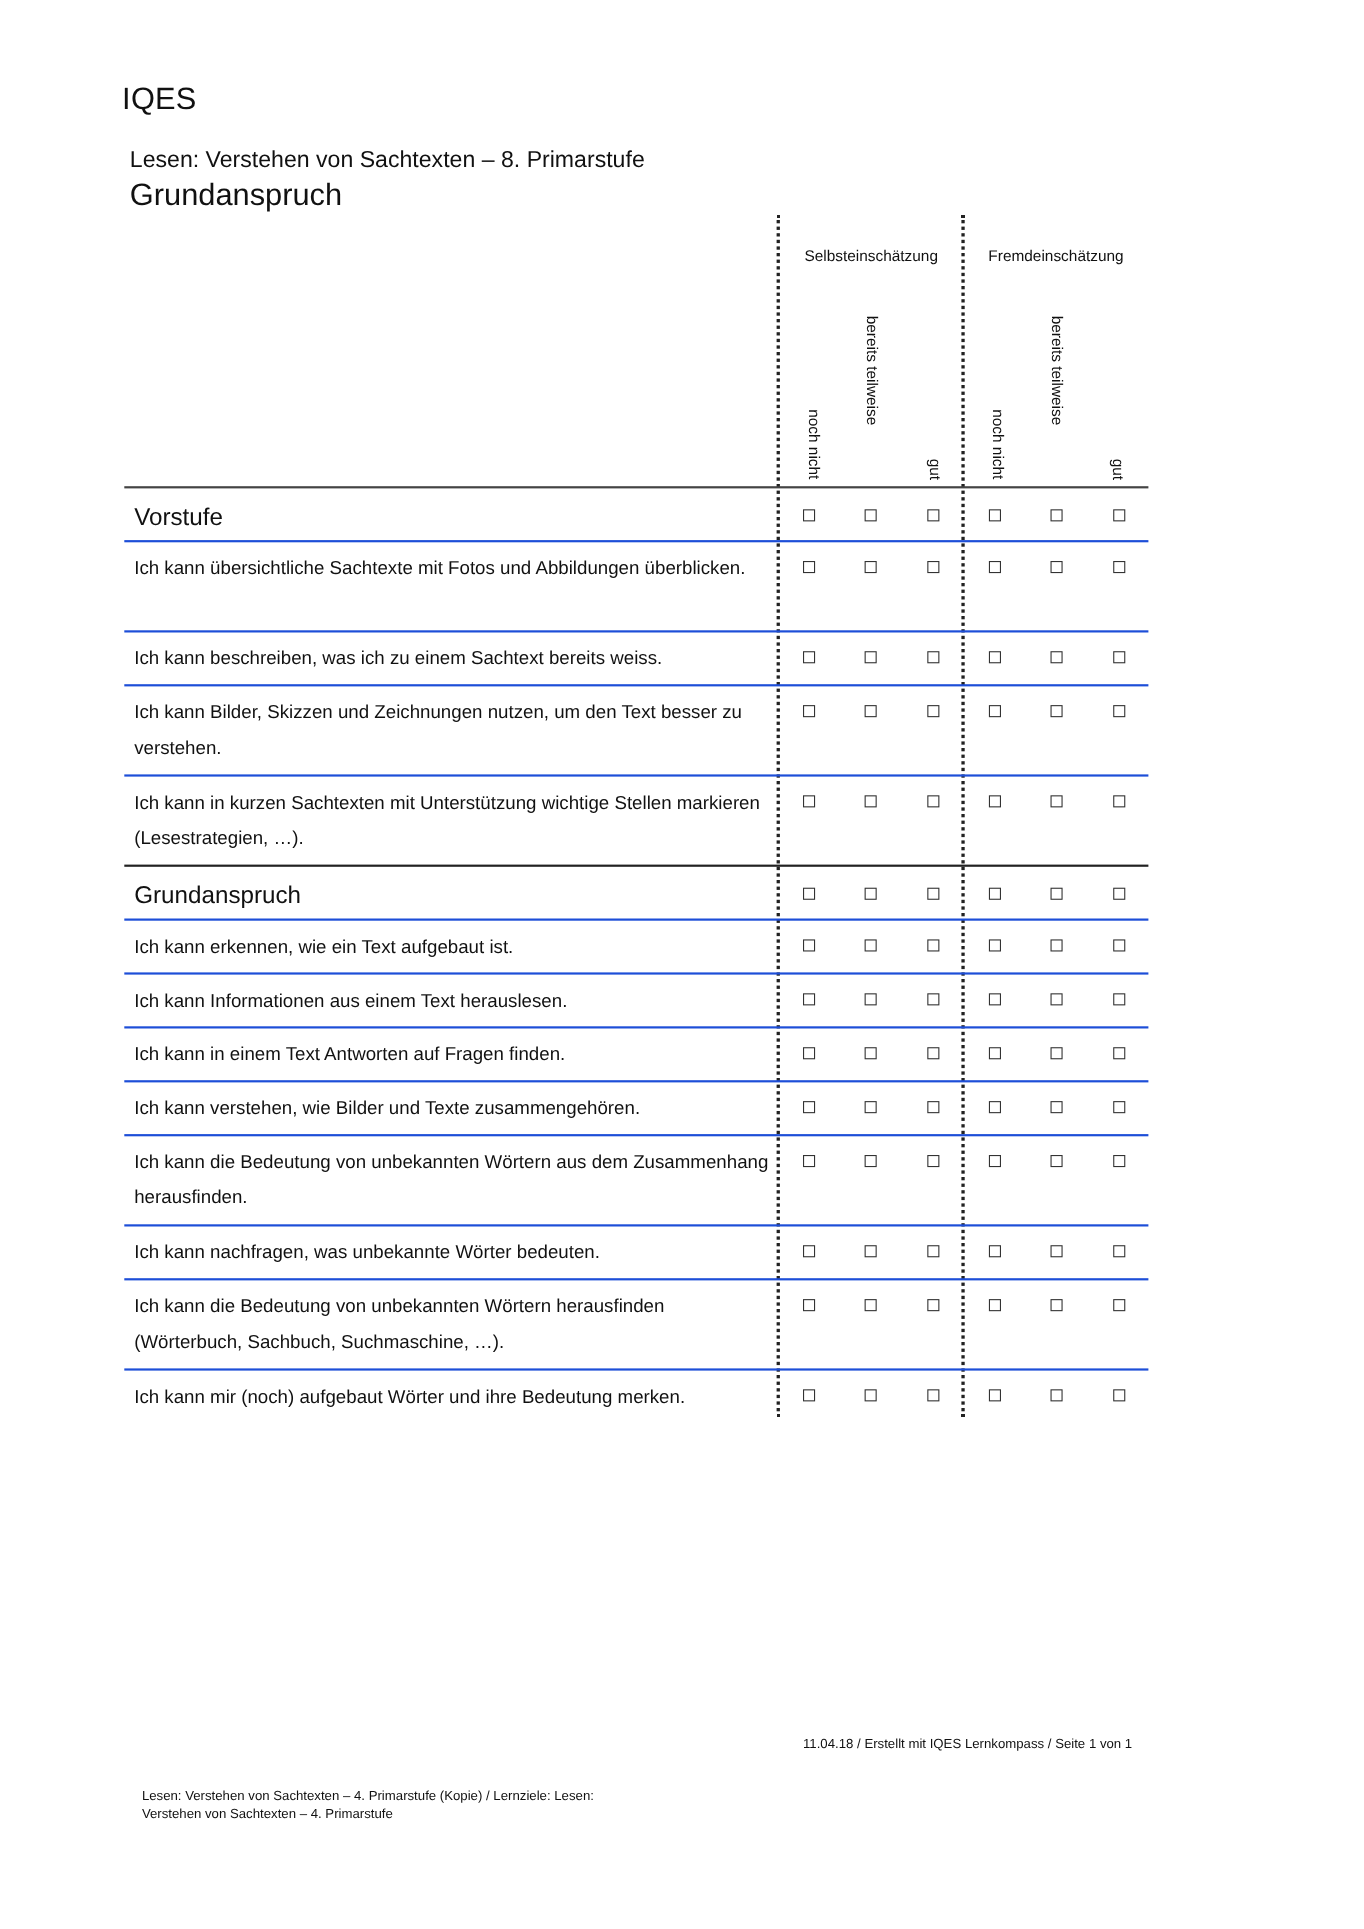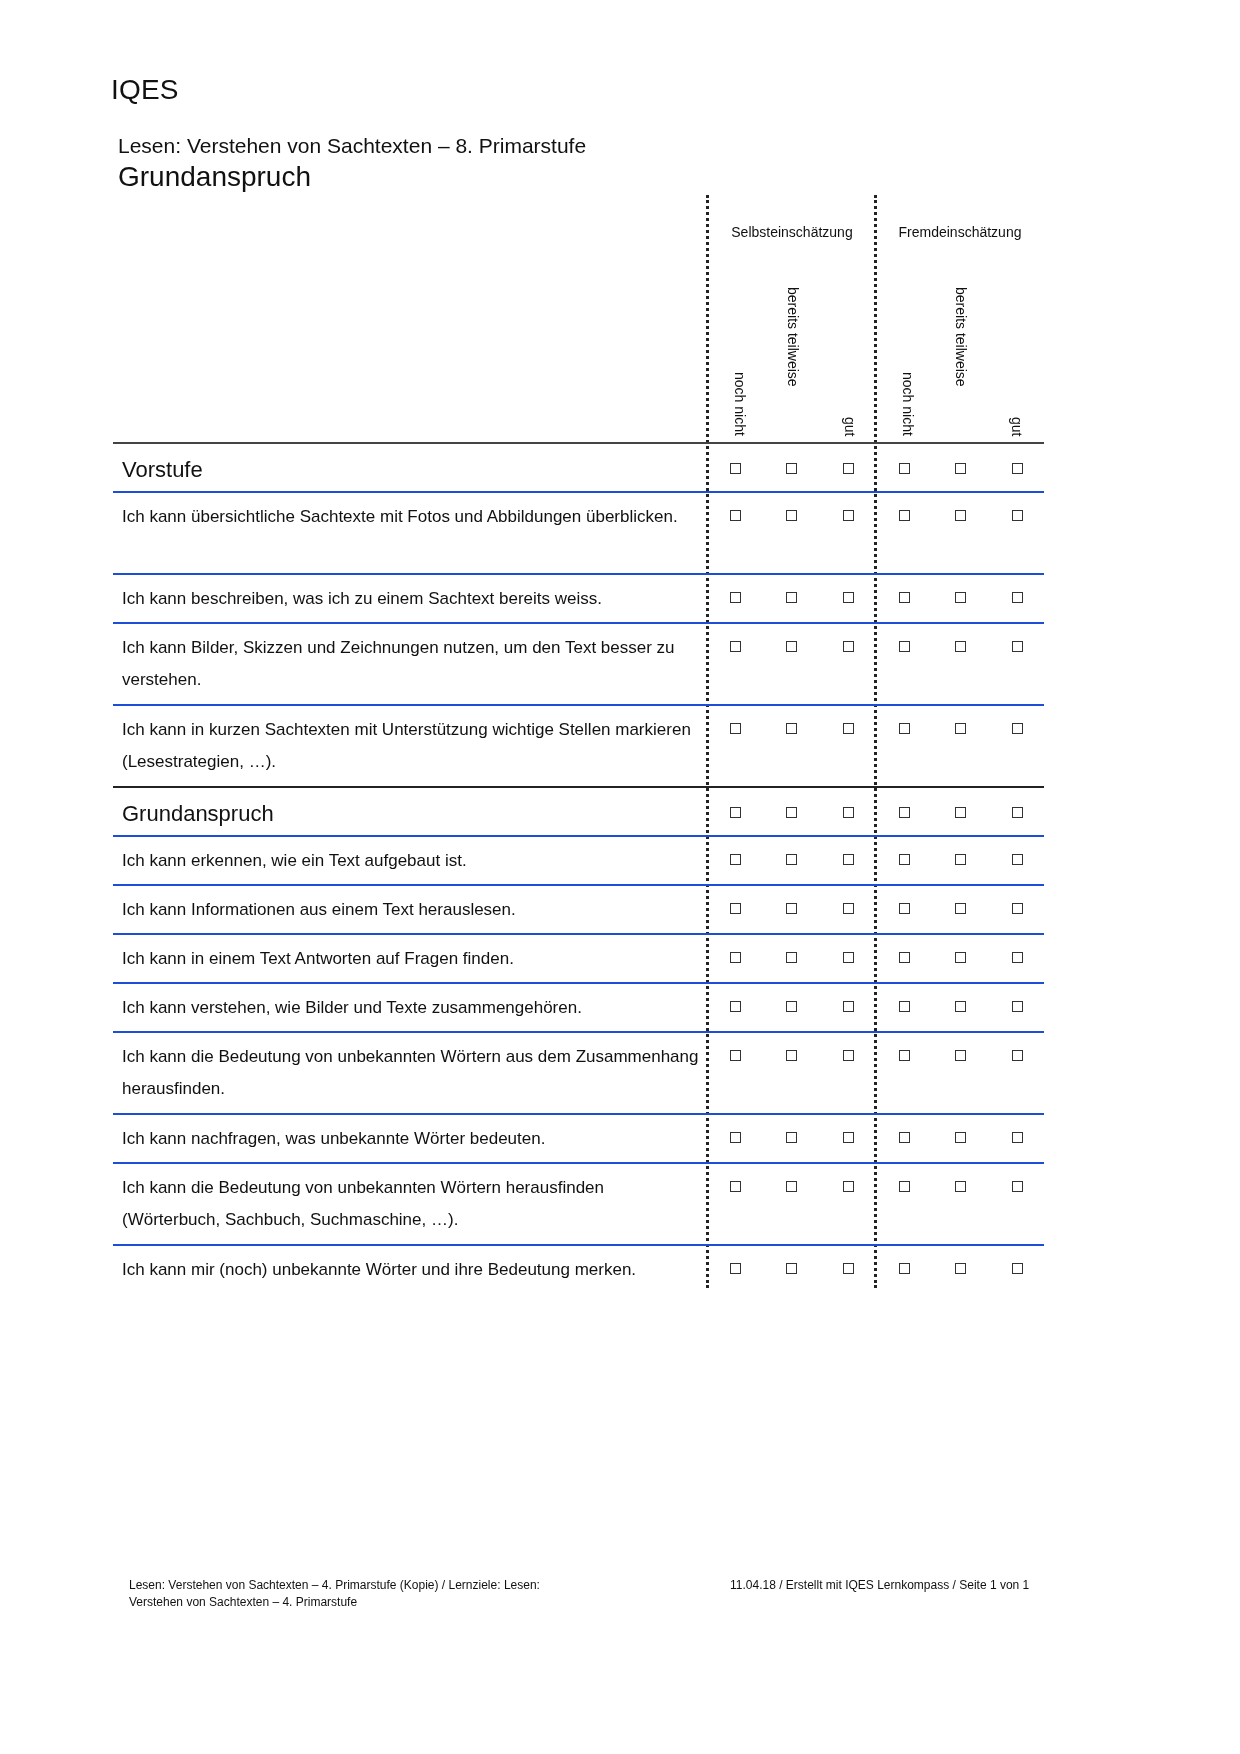--- a/index.html
+++ b/index.html
@@ -19,21 +19,21 @@
     .row.last { border-bottom: none; }
     .row.sec-end { border-bottom: 2px solid #222; }
     .row .txt { position: absolute; left: 9px; top: 0; width: 580px; font-size: 17px; line-height: 32px; padding-top: 8px; }
     .row.section .txt { font-size: 22px; line-height: 30px; padding-top: 11px; }
     .cb { position: absolute; width: 11px; height: 11px; border: 1.5px solid #333; box-sizing: border-box; }
 
     .dots { position: absolute; top: 195px; width: 0; border-left: 3px dotted #222; }
     .d1 { left: 706px; height: 1093px; }
     .d2 { left: 874px; height: 1093px; }
 
-    .footer-left { position: absolute; left: 129px; top: 1577px; font-size: 12px; line-height: 17px; width: 460px; }
+    .footer-left { position: absolute; left: 129px; top: 1624px; font-size: 12px; line-height: 17px; width: 460px; }
     .footer-right { position: absolute; left: 730px; top: 1577px; font-size: 12px; line-height: 17px; }
   </style>
 </head>
 <body>
 
 <div class="brand">IQES</div>
 <div class="subtitle">Lesen: Verstehen von Sachtexten – 8. Primarstufe</div>
 <div class="title">Grundanspruch</div>
 
 <div class="dots d1"></div>
@@ -162,21 +162,21 @@
       <div class="row" style="height: 80px;">
         <div class="txt">Ich kann die Bedeutung von unbekannten Wörtern herausfinden (Wörterbuch, Sachbuch, Suchmaschine, …).</div>
         <div class="cb" style="left: 617px; top: 17px;"></div>
         <div class="cb" style="left: 673px; top: 17px;"></div>
         <div class="cb" style="left: 730px; top: 17px;"></div>
         <div class="cb" style="left: 786px; top: 17px;"></div>
         <div class="cb" style="left: 842px; top: 17px;"></div>
         <div class="cb" style="left: 899px; top: 17px;"></div>
       </div>
       <div class="row last" style="height: 47px;">
-        <div class="txt">Ich kann mir (noch) unbekannte Wörter und ihre Bedeutung merken.</div>
+        <div class="txt">Ich kann mir (noch) aufgebaut Wörter und ihre Bedeutung merken.</div>
         <div class="cb" style="left: 617px; top: 17px;"></div>
         <div class="cb" style="left: 673px; top: 17px;"></div>
         <div class="cb" style="left: 730px; top: 17px;"></div>
         <div class="cb" style="left: 786px; top: 17px;"></div>
         <div class="cb" style="left: 842px; top: 17px;"></div>
         <div class="cb" style="left: 899px; top: 17px;"></div>
       </div>
     </div>
 </div>
 

